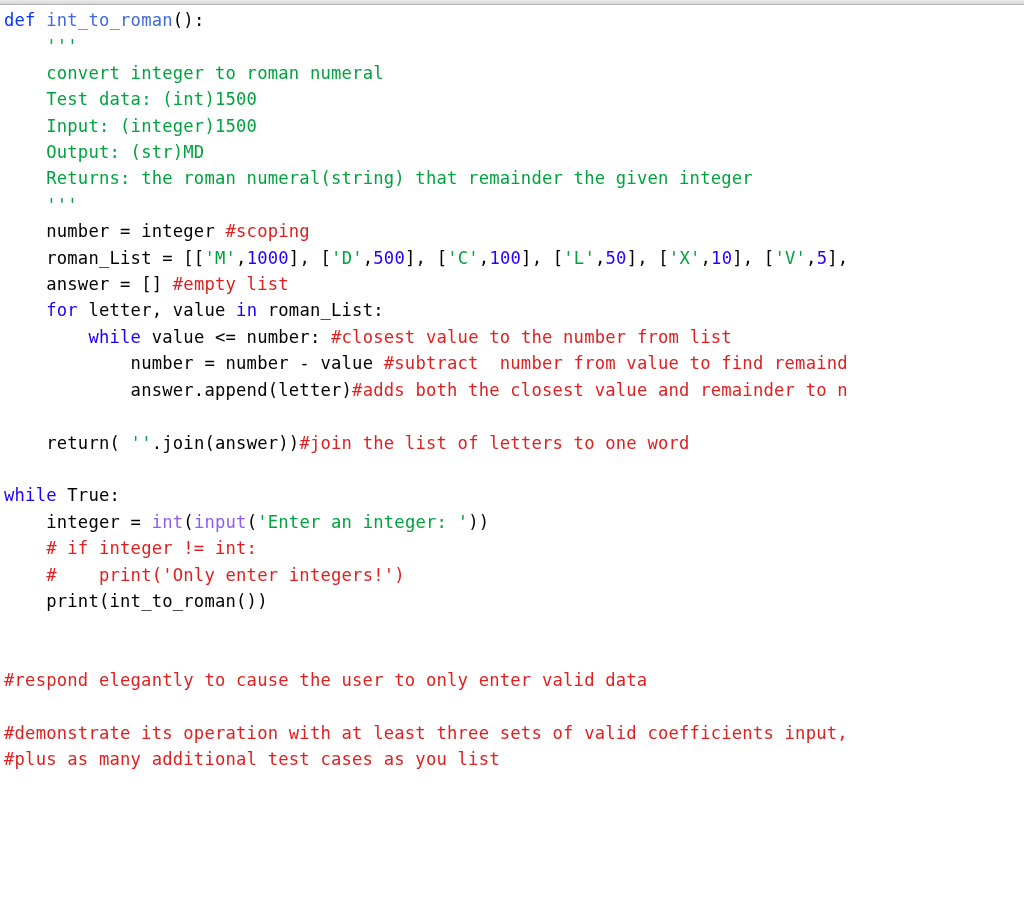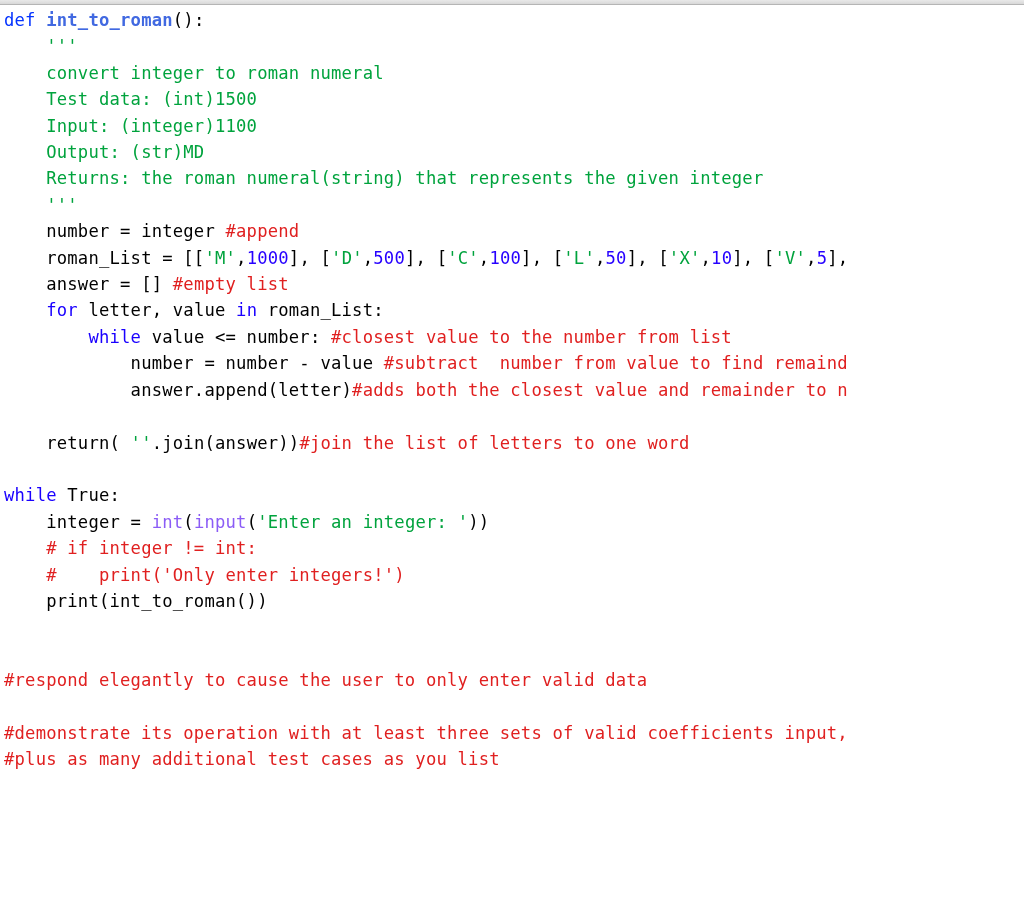--- a/index.html
+++ b/index.html
@@ -20,41 +20,41 @@
     background: linear-gradient(#e9e9e9,#d8d8d8);
     border-bottom: 1px solid #b5b5b5;
   }
   pre.code {
     margin: 0;
     padding: 2px 0 0 4px;
     white-space: pre;
   }
   .k-def   { color: #0433ff; text-align: right; }  
   .k-blue  { color: #1a00ff; margin-top: 10px; }  
-  .fname   { color: #4169e1; font-weight: bold; }
+  .fname   { color: #4169e1; }
   .num     { color: #2600ff; text-align: center; }
   .doc     { color: #00a33d; }  
   .cmt     { color: #e02020; }  
   .str     { color: #00a33d; }
   .builtin { color: #8b5cf6; }
 </style>
 </head>
 <body>
 
 <div class="topbar"></div>
 
 <pre class="code"><span class="k-def">def</span> <span class="fname">int_to_roman</span><span>():</span>
     <span class="doc">'''</span>
     <span class="doc">convert integer to roman numeral</span>
     <span class="doc">Test data: (int)1500</span>
-    <span class="doc">Input: (integer)1100</span>
+    <span class="doc">Input: (integer)1500</span>
     <span class="doc">Output: (str)MD</span>
-    <span class="doc">Returns: the roman numeral(string) that represents the given integer</span>
+    <span class="doc">Returns: the roman numeral(string) that remainder the given integer</span>
     <span class="doc">'''</span>
-    <span>number = integer </span><span class="cmt">#append</span>
+    <span>number = integer </span><span class="cmt">#scoping</span>
     <span>roman_List = [[</span><span class="str">'M'</span><span>,</span><span class="num">1000</span><span>]</span><span>, </span><span>[</span><span class="str">'D'</span><span>,</span><span class="num">500</span><span>]</span><span>, </span><span>[</span><span class="str">'C'</span><span>,</span><span class="num">100</span><span>]</span><span>, </span><span>[</span><span class="str">'L'</span><span>,</span><span class="num">50</span><span>]</span><span>, </span><span>[</span><span class="str">'X'</span><span>,</span><span class="num">10</span><span>]</span><span>, </span><span>[</span><span class="str">'V'</span><span>,</span><span class="num">5</span><span>]</span><span>,</span>
     <span>answer = [] </span><span class="cmt">#empty list</span>
     <span class="k-blue">for</span><span> letter, value </span><span class="k-blue">in</span><span> roman_List:</span>
         <span class="k-blue">while</span><span> value &lt;= number: </span><span class="cmt">#closest value to the number from list</span>
             <span>number = number - value </span><span class="cmt">#subtract  number from value to find remaind</span>
             <span>answer.append(letter)</span><span class="cmt">#adds both the closest value and remainder to n</span>
 
     <span>return( </span><span class="str">''</span><span>.join(answer))</span><span class="cmt">#join the list of letters to one word</span>
 
 <span class="k-blue">while</span><span> True:</span>

